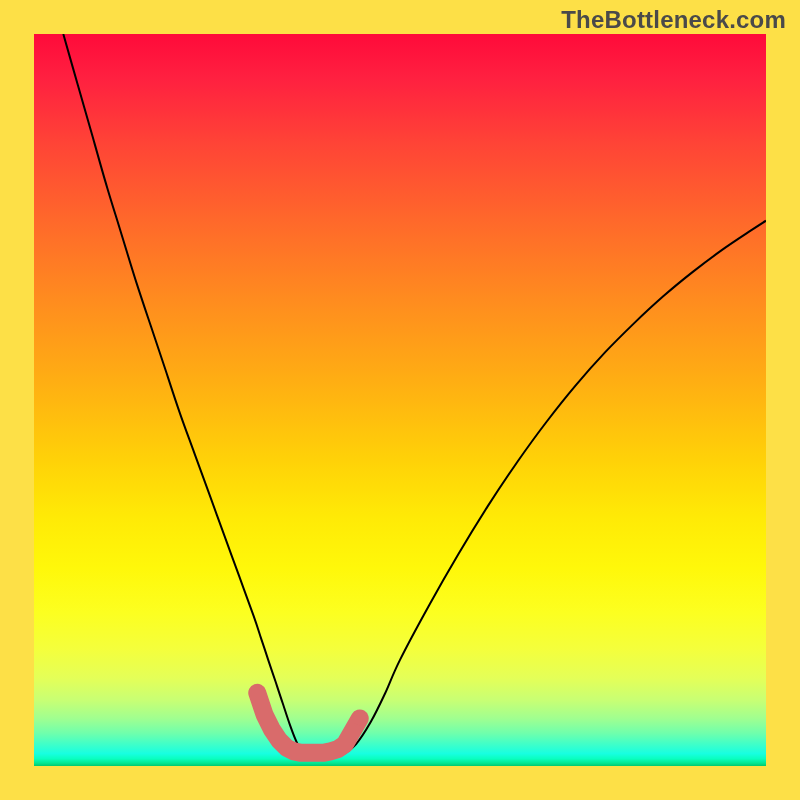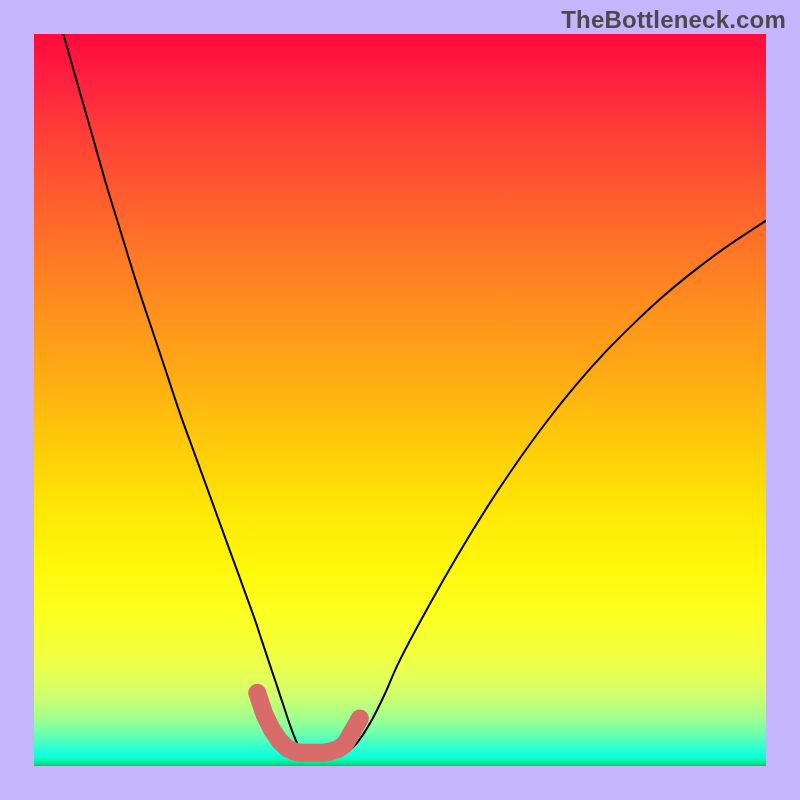--- a/index.html
+++ b/index.html
@@ -10,21 +10,21 @@
     background: #000;
     overflow: hidden;
     font-family: Arial, Helvetica, sans-serif;
   }
   .frame {
     position: absolute;
     top: 0;
     left: 0;
     width: 800px;
     height: 800px;
-    background: #c4b5fd;
+    background: #fde047;
   }
   .plot-area {
     position: absolute;
     top: 34px;
     left: 34px;
     width: 732px;
     height: 732px;
     overflow: hidden;
   }
   .gradient {

